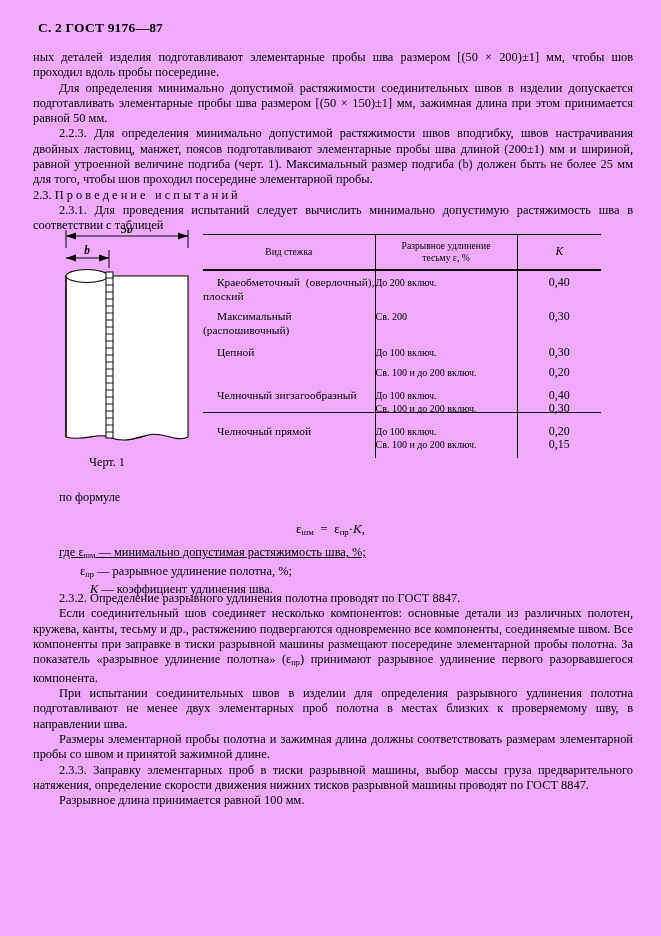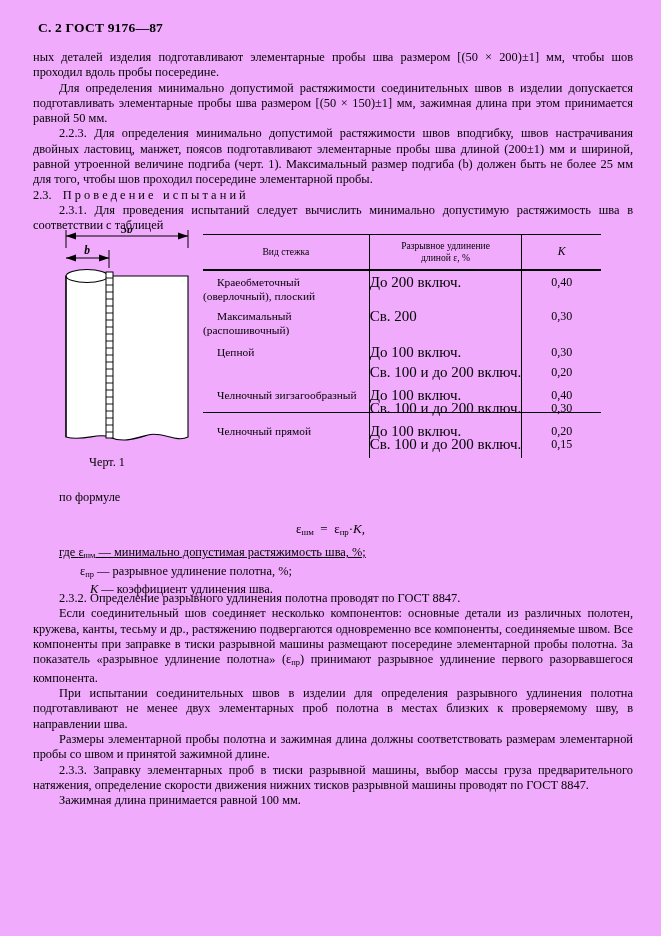--- a/index.html
+++ b/index.html
@@ -46,21 +46,20 @@
   .ind {
     text-indent: 26px;
   }
   .noind {
     text-indent: 0;
   }
 
   
   .razr {
     letter-spacing: 3.1px;
-    margin-left: 8px;
   }
 
   
   .figure-wrap {
     position: absolute;
     left: 36px;
     top: 228px;
     width: 158px;
     height: 245px;
   }
@@ -125,21 +124,21 @@
     line-height: 13.6px;
     text-align: justify;
     text-indent: 14px;
   }
   .cell-stitch.plain {
     text-align: left;
     text-indent: 14px;
   }
   .cell-elong {
     padding: 2px 4px 2px 6px;
-    font-size: 15px;
+    font-size: 10px;
     line-height: 13.6px;
     white-space: nowrap;
   }
   .cell-k {
     padding: 2px 4px 2px 4px;
     font-size: 12px;
     line-height: 13.6px;
     text-align: center;
   }
   .sub {
@@ -267,21 +266,21 @@
     <colgroup>
       <col class="col-stitch">
         <col class="col-elong">
         <col class="col-k">
     </colgroup>
     <thead>
       <tr>
         <td class="hdr-cell rule-top">Вид стежка</td>
         <td class="hdr-cell rule-top vline-1">
           <span>Разрывное удлинение</span><br>
-          <span>длиной ε, %</span>
+          <span>тесьму ε, %</span>
         </td>
         <td class="hdr-cell k-col rule-top vline-2">K</td>
       </tr>
     </thead>
     <tbody>
       <tr>
         <td class="cell-stitch rule-mid" style="padding-top:5px;">Краеобметочный (оверлочный), плоский</td>
         <td class="cell-elong rule-mid vline-1" style="padding-top:5px;">
           <span class="sub">До 200 включ.</span>
         </td>
@@ -350,16 +349,16 @@
     <div class="def-2"><span>ε</span><sub>пр</sub><span> — разрывное удлинение полотна, %;</span></div>
     <div class="def-3"><span class="it" style="font-style:italic;">K</span><span> — коэффициент удлинения шва.</span></div>
   </div>
 
   <div class="body-block" style="top:591px;">
     <p class="ind">2.3.2. Определение разрывного удлинения полотна проводят по ГОСТ 8847.</p>
     <p class="ind"><span>Если соединительный шов соединяет несколько компонентов: основные детали из различных полотен, кружева, канты, тесьму и др., растяжению подвергаются одновременно все компоненты, соединяемые швом. Все компоненты при заправке в тиски разрывной машины размещают посередине элементарной пробы полотна. За показатель «разрывное удлинение полотна» (ε</span><sub>пр</sub><span>) принимают разрывное удлинение первого разорвавшегося компонента.</span></p>
     <p class="ind">При испытании соединительных швов в изделии для определения разрывного удлинения полотна подготавливают не менее двух элементарных проб полотна в местах близких к проверяемому шву, в направлении шва.</p>
     <p class="ind">Размеры элементарной пробы полотна и зажимная длина должны соответствовать размерам элементарной пробы со швом и принятой зажимной длине.</p>
     <p class="ind">2.3.3. Заправку элементарных проб в тиски разрывной машины, выбор массы груза предварительного натяжения, определение скорости движения нижних тисков разрывной машины проводят по ГОСТ 8847.</p>
-    <p class="ind">Зажимная длина принимается равной 100 мм.</p>
+    <p class="ind">Разрывное длина принимается равной 100 мм.</p>
   </div>
 
 </div>
 
 </body></html>

